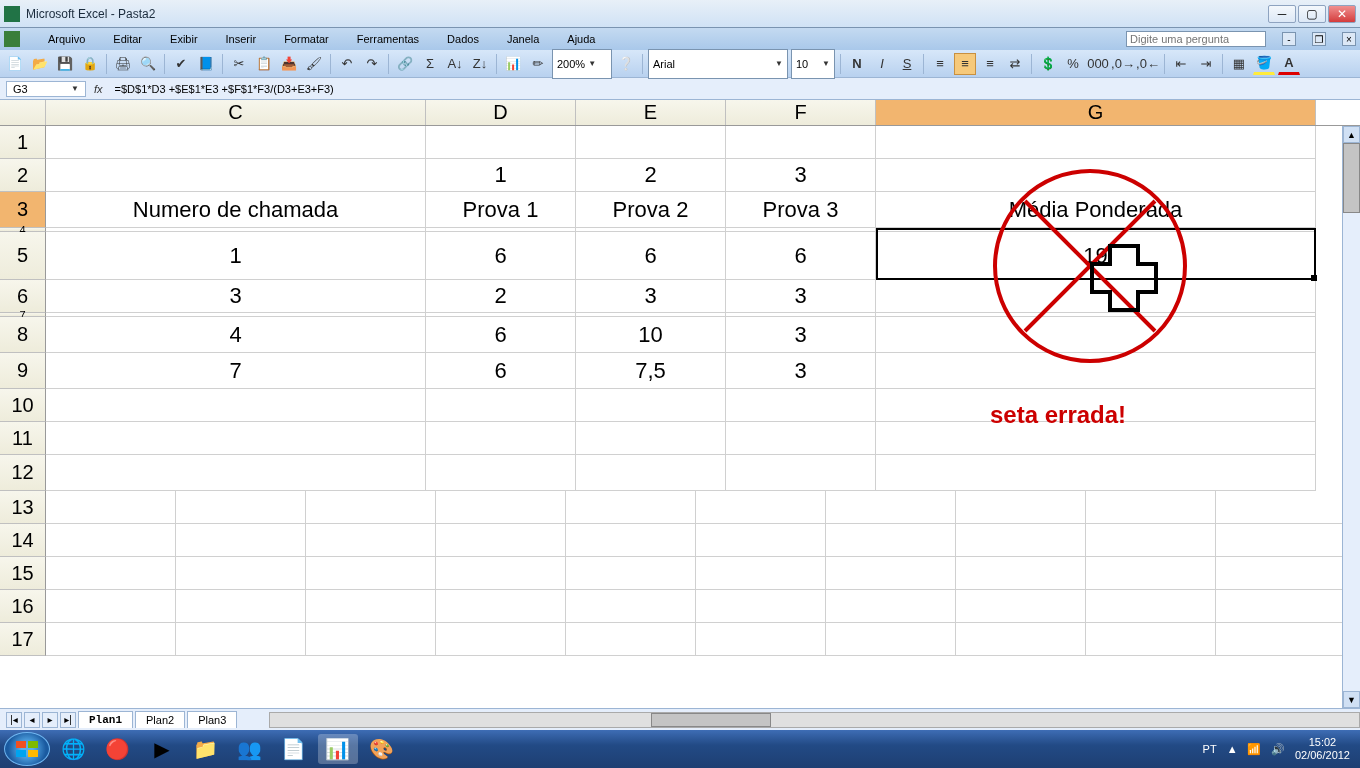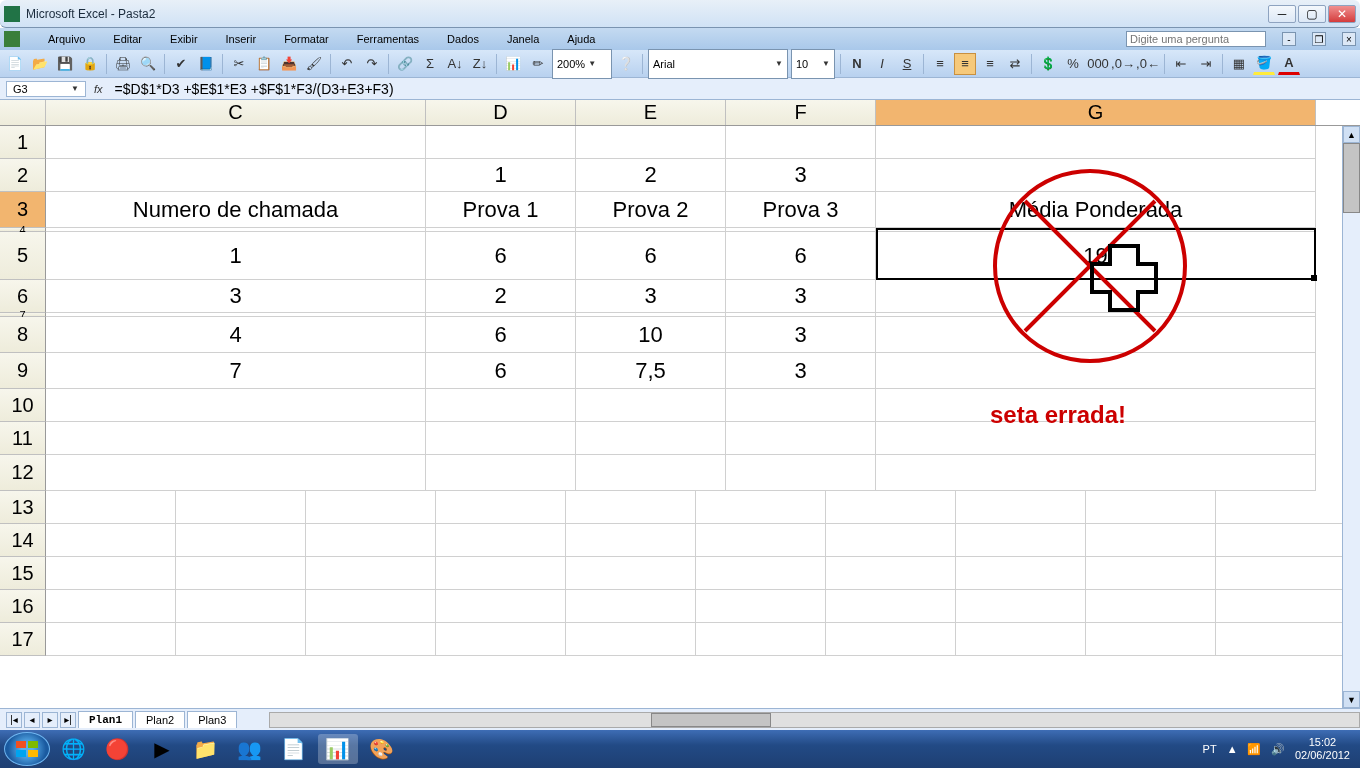--- a/index.html
+++ b/index.html
@@ -1,19 +1,19 @@
 <!DOCTYPE html>
 <html><head>
 <meta charset="utf-8">
 <style>
   * { box-sizing: border-box; margin: 0; padding: 0; }
   body { font-family: Tahoma, Arial, sans-serif; font-size: 11px; background: #fff; width: 1360px; height: 768px; overflow: hidden; position: relative; }
   
   
-  .titlebar { height: 28px; background: linear-gradient(#e8f0f8,#d0e2f5); border-bottom: 1px solid #7a94b0; display: flex; align-items: center; padding: 0 4px; border-radius: 6px; }
+  .titlebar { height: 28px; background: linear-gradient(#e8f0f8,#d0e2f5); border-bottom: 1px solid #7a94b0; display: flex; align-items: center; padding: 0 4px; }
   .titlebar .app-icon { width: 16px; height: 16px; background: #217346; margin-right: 6px; }
   .titlebar .title-text { flex: 1; font-size: 12px; color: #1a2b3c; }
   .winbtns { display: flex; gap: 2px; }
   .winbtn { width: 28px; height: 18px; border: 1px solid #8ea3c0; background: linear-gradient(#f4f8fc,#dce8f6); border-radius: 2px; display: flex; align-items: center; justify-content: center; font-size: 12px; }
   .winbtn.close { background: linear-gradient(#f09090,#d43c3c); color: #fff; }
   
   
   .menubar { height: 22px; background: linear-gradient(#c4daf1,#a9c8ea); display: flex; align-items: center; padding: 0 4px; gap: 12px; }
   .menubar .mb-icon { width:16px; height:16px; background:#3a7e3a; margin-right:8px; }
   .menubar .mitem { padding: 2px 8px; cursor: default; }
@@ -26,21 +26,21 @@
   .tbtn { width: 22px; height: 22px; border: 1px solid transparent; display: flex; align-items:center; justify-content:center; font-size:13px; color:#333; }
   .tsep { width:1px; height:20px; background:#9cb5d4; margin:0 2px; }
   .zoom-box, .font-box, .size-box { border:1px solid #7a94b0; background:#fff; padding:8px 4px; font-size:11px; display:flex; align-items:center; gap:3px; }
   .zoom-box { width:60px; } .font-box{ width:140px; } .size-box{ width:44px; }
   .dropdown-arr { font-size:8px; color:#333; }
 
   
   .fbar { height: 22px; background:#e5eefb; display:flex; align-items:center; border-bottom:1px solid #9cb5d4; }
   .namebox { width:80px; border:1px solid #9cb5d4; background:#fff; margin-left:6px; padding:1px 6px; display:flex; align-items:center; justify-content:space-between; }
   .fx { margin:0 8px; font-style:italic; color:#333; }
-  .formula-content { flex:1; font-size:14px; padding-left:4px; }
+  .formula-content { flex:1; font-size:11px; padding-left:4px; }
 
   
   .grid-wrap { position:absolute; top:100px; left:0; right:0; bottom:60px; overflow:hidden; }
   .colheads { display:flex; height:26px; border-bottom:1px solid #999; font-size:20px; font-family:Arial; }
   .ch { border-right:1px solid #c0c0c0; background:linear-gradient(#f7f6ec,#eeecdb); display:flex; align-items:center; justify-content:center; }
   .ch.sel { background:#f2b56f; }
   .rowhw { width:46px; }
   .rows { position:relative; }
   .row { display:flex; height:36px; font-size:22px; font-family:Arial,sans-serif; }
   .rh { width:46px; background:linear-gradient(#f7f6ec,#eeecdb); border-right:1px solid #999; border-bottom:1px solid #c0c0c0; display:flex; align-items:center; justify-content:center; font-size:20px; }

